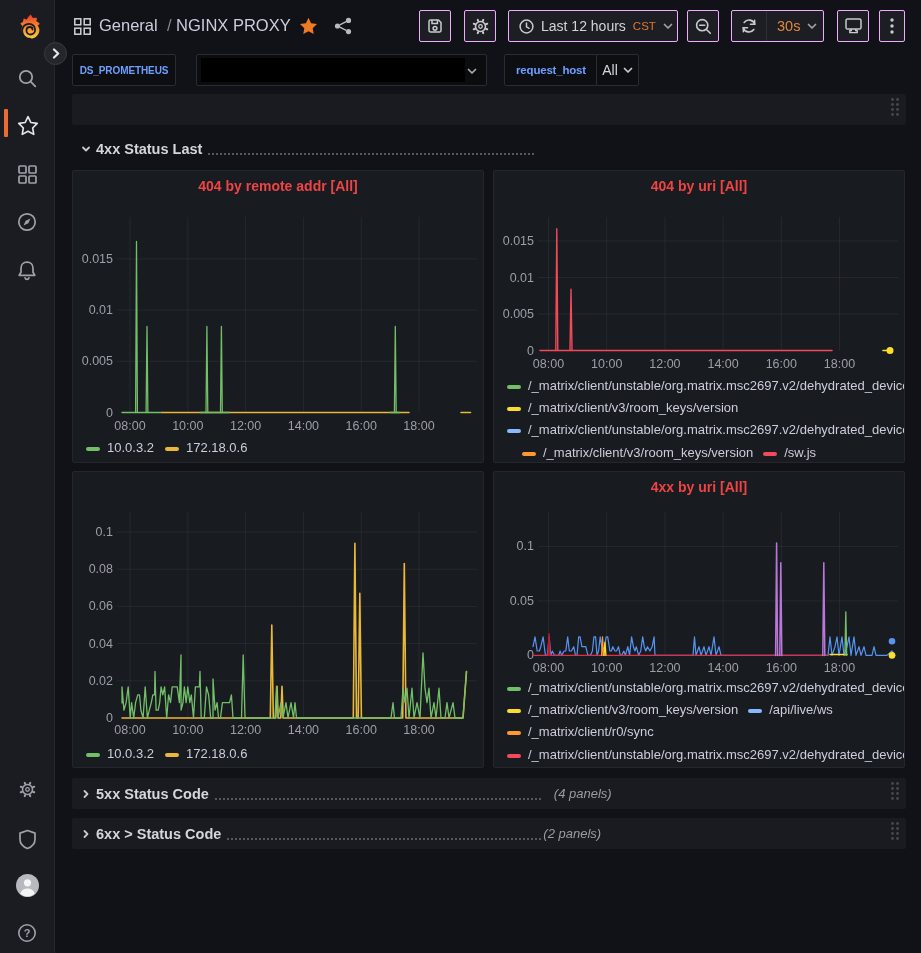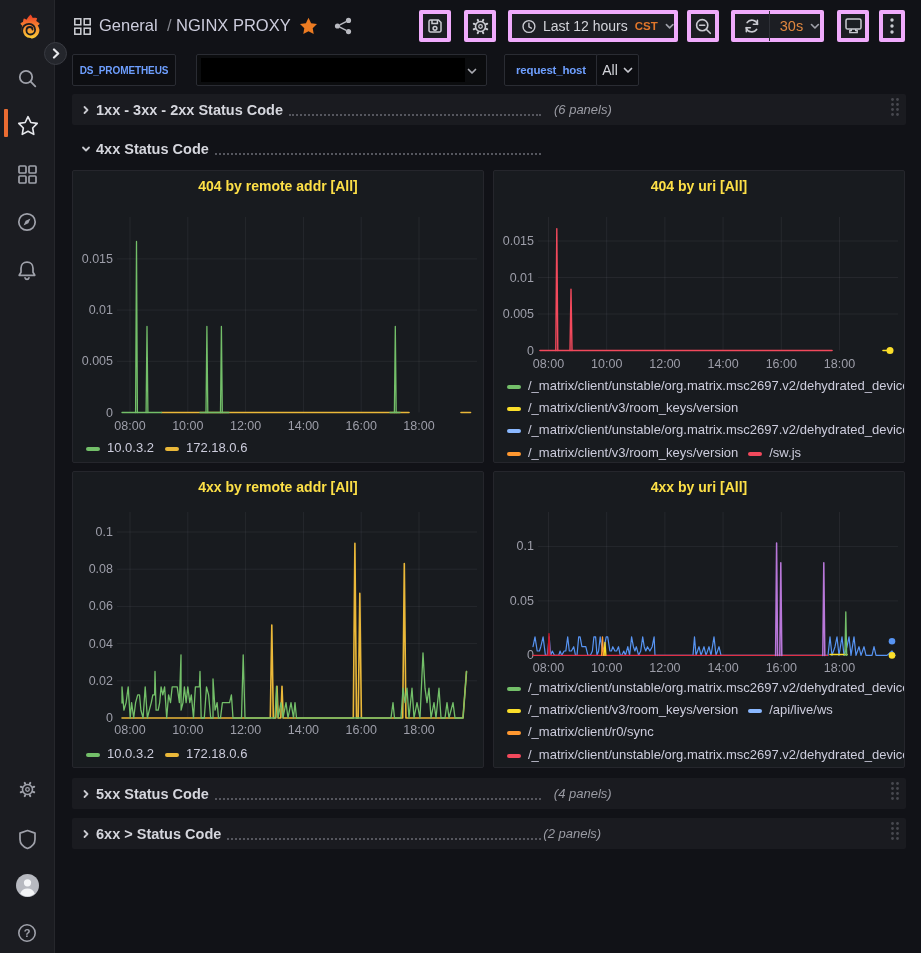--- a/index.html
+++ b/index.html
@@ -1,26 +1,26 @@
 <!DOCTYPE html>
 <html><head><meta charset="utf-8"><style>
 *{margin:0;padding:0;box-sizing:border-box}
 html,body{width:921px;height:953px;background:#111217;font-family:"Liberation Sans",sans-serif;overflow:hidden}
 #root{position:relative;width:921px;height:953px;background:#111217}
 .abs{position:absolute}
 #sidebar{position:absolute;left:0;top:0;width:55px;height:953px;background:#1b1c21;border-right:1px solid #26272c}
-.btn{position:absolute;top:10px;height:32px;background:#1c1e23;border:4px solid #f0abfc;border-radius:2px;display:flex;align-items:center;justify-content:center;color:#c9cad1}
+.btn{position:absolute;top:10px;height:32px;background:#1c1e23;border:1px solid #f0abfc;border-radius:2px;display:flex;align-items:center;justify-content:center;color:#c9cad1}
 .vbox{position:absolute;top:54px;height:32px;background:#0d0e12;border:1px solid #2a2c33;border-radius:2px;display:flex;align-items:center}
 .rowstrip{position:absolute;left:72px;width:834px;height:31px;background:#1a1b20;border-radius:2px}
 .rowline{position:absolute;left:72px;width:834px;height:31px}
 .rowtitle{font-size:14.5px;font-weight:bold;color:#d5d6dd;white-space:nowrap}
 .dots{border-bottom:2px dotted #55565e;height:12px}
 .npanels{font-style:italic;color:#9a9ba3;font-size:13px;white-space:nowrap}
 .panel{position:absolute;background:#181b1f;border:1px solid #25262c;border-radius:2px;overflow:hidden}
-.ptitle{position:absolute;top:7px;left:0;right:0;text-align:center;font-size:14px;font-weight:bold;color:#fde047}
+.ptitle{position:absolute;top:7px;left:0;right:0;text-align:center;font-size:14px;font-weight:bold;color:#ef4444}
 .pill{display:inline-block;width:14px;height:4px;border-radius:2px;vertical-align:middle;margin-right:7px}
 .leg{position:absolute;font-size:13px;color:#ccccdc;white-space:nowrap}
 .dragdots{position:absolute;width:10px;height:22px;opacity:0.55}
 svg{display:block;position:absolute}
 text{font-family:"Liberation Sans",sans-serif}
 </style></head><body>
 <div id="root">
 <div id="sidebar"></div>
     <svg class="abs" style="left:16px;top:14px" width="29" height="30" viewBox="0 0 100 104">
 <defs>
@@ -126,21 +126,21 @@
           <line x1="14.04" y1="6.20" x2="15.2" y2="5.72"></line>
         </g>
       </svg>
     </div>
     <div class="btn" style="left:508px;width:170px;justify-content:flex-start;padding-left:10px;gap:7px;white-space:nowrap">
 <svg width="15" height="15" viewBox="0 0 15 15" style="position:static">
         <circle cx="7.5" cy="7.5" r="6.4" stroke="#c9cad1" stroke-width="1.5" fill="none"></circle>
         <path d="M7.5 4v3.8l2.6 1.5" stroke="#c9cad1" stroke-width="1.5" fill="none" stroke-linecap="round"></path>
       </svg>
 <span style="font-size:14px;color:#d3d4da">Last 12 hours</span>
-      <span style="font-size:11.5px;font-weight:bold;color:#e0762a">CST</span>
+      <span style="font-size:11.5px;font-weight:normal;color:#e0762a">CST</span>
       <svg width="10" height="7" viewBox="0 0 10 7" style="position:static">
         <path d="M1.5 1.5 5 5 8.5 1.5" stroke="#9fa1aa" stroke-width="1.7" fill="none" stroke-linecap="round" stroke-linejoin="round"></path>
       </svg>
     </div>
     <div class="btn" style="left:687px;width:32px">
       <svg width="17" height="17" viewBox="0 0 17 17" style="position:static">
         <circle cx="7.2" cy="7.2" r="5.6" stroke="#c9cad1" stroke-width="1.6" fill="none"></circle>
         <line x1="11.5" y1="11.5" x2="15.3" y2="15.3" stroke="#c9cad1" stroke-width="1.6" stroke-linecap="round"></line>
         <line x1="4.7" y1="7.2" x2="9.7" y2="7.2" stroke="#c9cad1" stroke-width="1.6" stroke-linecap="round"></line>
       </svg>
@@ -184,47 +184,37 @@
     <div class="vbox" style="left:504px;width:94px;justify-content:center">
       <span style="font-size:11.5px;font-weight:bold;color:#6e9fff;letter-spacing:-0.2px">request_host</span>
     </div>
     <div class="vbox" style="left:596px;width:43px;justify-content:center;gap:5px">
       <span style="font-size:14px;color:#d3d4da">All</span>
       <svg width="10" height="7" viewBox="0 0 10 7" style="position:static">
         <path d="M1.5 1.5 5 5 8.5 1.5" stroke="#c9cad1" stroke-width="1.7" fill="none" stroke-linecap="round" stroke-linejoin="round"></path>
       </svg>
     </div>
     <div class="rowstrip" style="top:94px"></div>
-    <div class="rowline" style="top:94px;display:flex;align-items:center;padding-left:8px">
-      <span style="display:flex;align-items:center">
-        <svg width="12" height="12" viewBox="0 0 12 12" style="position:static;margin-right:4px">
-          <path d="M4.5 3 7.5 6 4.5 9" stroke="#c8c9cf" stroke-width="1.8" fill="none" stroke-linecap="round" stroke-linejoin="round"></path>
-        </svg>
-      </span>
-      <span class="rowtitle">1xx - 3xx - 2xx Status Code</span>
-      <span class="dots" style="width:252px;flex:none;margin-left:6px;align-self:flex-start;margin-top:10px"></span>
-      <span class="npanels" style="margin-left:13px">(6 panels)</span>
-    </div>
     <svg class="dragdots" style="left:891px;top:98px" width="10" height="22" viewBox="0 0 10 22">
       <circle cx="1.5" cy="1.5" r="1.4" fill="#6d6e76"></circle>
       <circle cx="6.5" cy="1.5" r="1.4" fill="#6d6e76"></circle>
       <circle cx="1.5" cy="6.5" r="1.4" fill="#6d6e76"></circle>
       <circle cx="6.5" cy="6.5" r="1.4" fill="#6d6e76"></circle>
       <circle cx="1.5" cy="11.5" r="1.4" fill="#6d6e76"></circle>
       <circle cx="6.5" cy="11.5" r="1.4" fill="#6d6e76"></circle>
       <circle cx="1.5" cy="16.5" r="1.4" fill="#6d6e76"></circle>
       <circle cx="6.5" cy="16.5" r="1.4" fill="#6d6e76"></circle>
     </svg>
     <div class="rowline" style="top:133px;display:flex;align-items:center;padding-left:8px">
       <span style="display:flex;align-items:center">
         <svg width="12" height="12" viewBox="0 0 12 12" style="position:static;margin-right:4px">
           <path d="M3 4.5 6 7.5 9 4.5" stroke="#c8c9cf" stroke-width="1.8" fill="none" stroke-linecap="round" stroke-linejoin="round"></path>
         </svg>
       </span>
-      <span class="rowtitle">4xx Status Code</span>
+      <span class="rowtitle">4xx Status Last</span>
       <span class="dots" style="width:326px;flex:none;margin-left:6px;align-self:flex-start;margin-top:10px"></span>
     </div>
     <div class="rowstrip" style="top:778px"></div>
     <div class="rowline" style="top:778px;display:flex;align-items:center;padding-left:8px">
       <span style="display:flex;align-items:center">
         <svg width="12" height="12" viewBox="0 0 12 12" style="position:static;margin-right:4px">
           <path d="M4.5 3 7.5 6 4.5 9" stroke="#c8c9cf" stroke-width="1.8" fill="none" stroke-linecap="round" stroke-linejoin="round"></path>
         </svg>
       </span>
       <span class="rowtitle">5xx Status Code</span>
@@ -321,24 +311,23 @@
         <text x="345.5" y="197" text-anchor="middle" fill="#9d9ea9" font-size="12.5">18:00</text>
         <polyline points="46.0,179.5 338.0,179.5" fill="none" stroke="#f2495c" stroke-width="1.6" stroke-opacity="1.0" stroke-linejoin="round" stroke-linecap="round"></polyline>
         <polyline points="61.8,179.5 62.8,57.6 63.8,179.5" fill="none" stroke="#f2495c" stroke-width="1.4" stroke-opacity="1.0" stroke-linejoin="round" stroke-linecap="round"></polyline>
         <polyline points="76.0,179.5 77.0,118.2 78.0,179.5" fill="none" stroke="#f2495c" stroke-width="1.4" stroke-opacity="1.0" stroke-linejoin="round" stroke-linecap="round"></polyline>
         <polyline points="389.0,179.5 396.0,179.5" fill="none" stroke="#fade2a" stroke-width="1.6" stroke-opacity="1.0" stroke-linejoin="round" stroke-linecap="round"></polyline>
         <circle cx="396" cy="179.5" r="3.5" fill="#fade2a"></circle>
       </svg>
 <div class="leg" style="left:13px;top:207px"><span class="pill" style="background:#73bf69"></span>/_matrix/client/unstable/org.matrix.msc2697.v2/dehydrated_device</div>
 <div class="leg" style="left:13px;top:229px"><span class="pill" style="background:#fade2a"></span>/_matrix/client/v3/room_keys/version</div>
 <div class="leg" style="left:13px;top:251px"><span class="pill" style="background:#8ab8ff"></span>/_matrix/client/unstable/org.matrix.msc2697.v2/dehydrated_device</div>
-<div class="leg" style="left:13px;top:274px"><span class="pill" style="background:#ff9830"></span>/_matrix/client/v3/room_keys/version<span style="margin-left:10px"><span class="pill" style="background:#f2495c"></span>/sw.js</span></div>
+<div class="leg" style="left:28px;top:274px"><span class="pill" style="background:#ff9830"></span>/_matrix/client/v3/room_keys/version<span style="margin-left:10px"><span class="pill" style="background:#f2495c"></span>/sw.js</span></div>
     </div>
     <div class="panel" style="left:72px;top:471px;width:412px;height:297px">
-<div class="ptitle">4xx by remote addr [All]</div>
 <svg style="left:0;top:0" width="410" height="295" viewBox="0 0 410 295">
         <line x1="57" y1="40" x2="57" y2="246.0" stroke="rgba(204,204,220,0.075)" stroke-width="1"></line>
         <line x1="114.8" y1="40" x2="114.8" y2="246.0" stroke="rgba(204,204,220,0.075)" stroke-width="1"></line>
         <line x1="172.6" y1="40" x2="172.6" y2="246.0" stroke="rgba(204,204,220,0.075)" stroke-width="1"></line>
         <line x1="230.4" y1="40" x2="230.4" y2="246.0" stroke="rgba(204,204,220,0.075)" stroke-width="1"></line>
         <line x1="288.2" y1="40" x2="288.2" y2="246.0" stroke="rgba(204,204,220,0.075)" stroke-width="1"></line>
         <line x1="346.0" y1="40" x2="346.0" y2="246.0" stroke="rgba(204,204,220,0.075)" stroke-width="1"></line>
         <line x1="44" y1="208.8" x2="404" y2="208.8" stroke="rgba(204,204,220,0.075)" stroke-width="1"></line>
         <line x1="44" y1="171.6" x2="404" y2="171.6" stroke="rgba(204,204,220,0.075)" stroke-width="1"></line>
         <line x1="44" y1="134.4" x2="404" y2="134.4" stroke="rgba(204,204,220,0.075)" stroke-width="1"></line>

